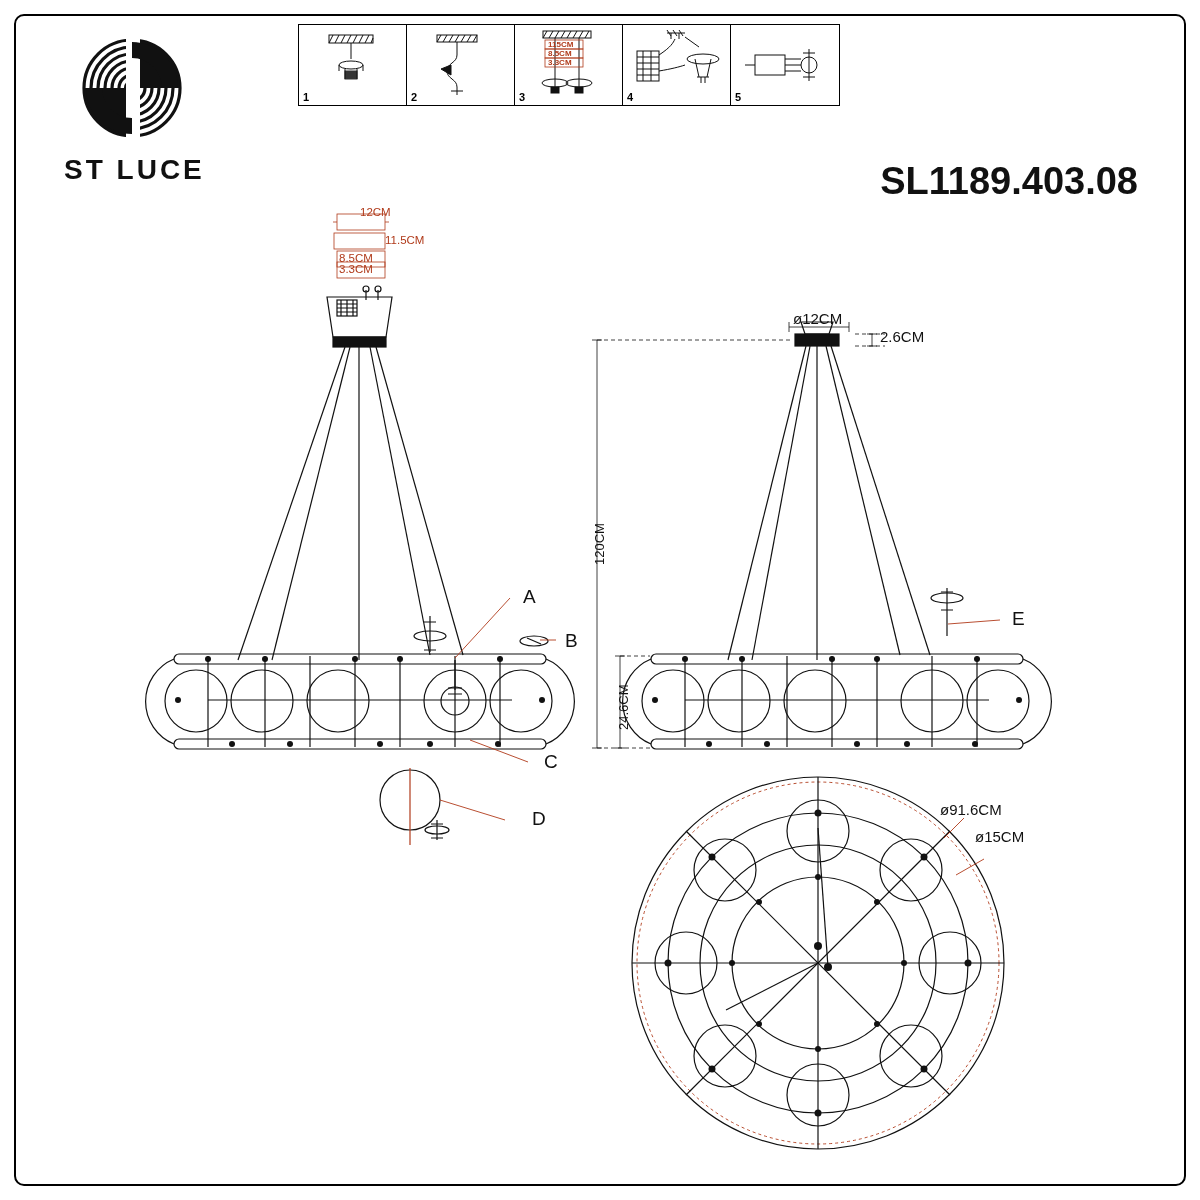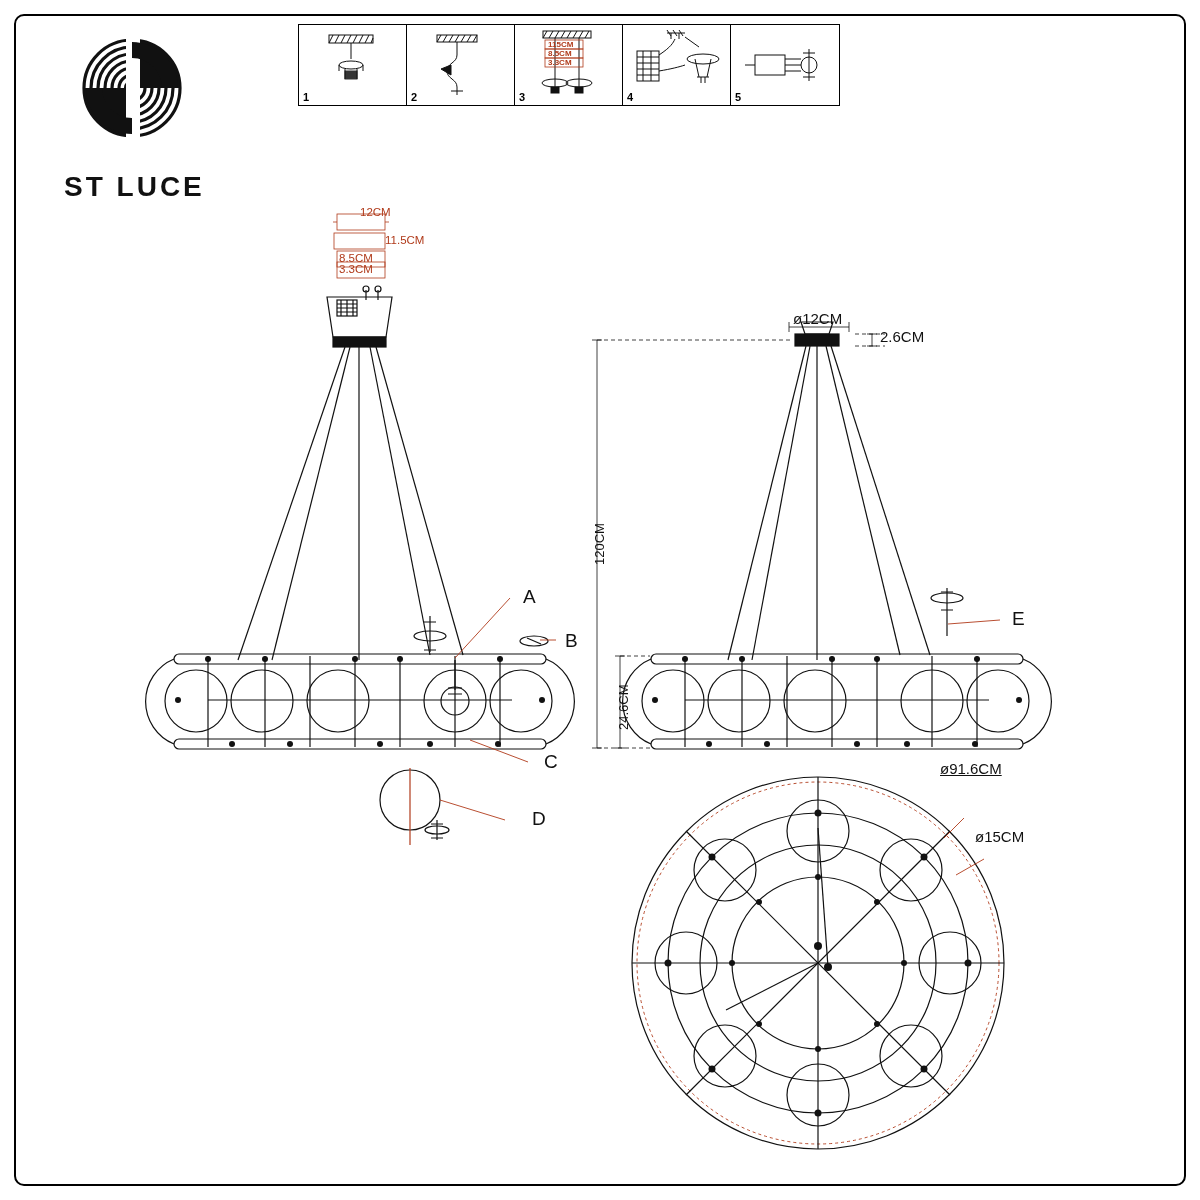--- a/index.html
+++ b/index.html
@@ -44,21 +44,20 @@
   }
   .brand-name {
     position: absolute;
     left: 2px;
     top: 118px;
     font-size: 28px;
     font-weight: bold;
     letter-spacing: 3px;
     color: #111;
     font-family: "Liberation Sans", sans-serif;
-    margin-top: 17px;
   }
   
   .steps {
     position: absolute;
     left: 298px;
     top: 24px;
     height: 80px;
     display: flex;
     border: 1.5px solid #000;
     background: #fff;
@@ -241,20 +240,21 @@
           <path d="M54 34 L70 34 M54 46 L70 46 M54 40 L70 40"></path>
           <circle cx="78" cy="40" r="8"></circle>
           <path d="M78 24 L78 56"></path>
           <path d="M72 28 L84 28 M72 52 L84 52"></path>
         </g>
       </svg>
       <span class="num">5</span>
     </div>
   </div>
 
+  <div class="model-title">SL1189.403.08</div>
 
   <svg class="layer" viewBox="0 0 1200 1200">
     <g stroke="#111" fill="none" stroke-width="1.2">
 
       <g>
 
         <path d="M327 297 L392 297 L386 337 L333 337 Z"></path>
         <rect x="337" y="300" width="20" height="16" fill="none"></rect>
         <path d="M337 304 L357 304 M337 308 L357 308 M337 312 L357 312"></path>
         <path d="M341 300 L341 316 M347 300 L347 316 M353 300 L353 316"></path>
@@ -475,16 +475,16 @@
   <div class="lbl-big" style="left:565px; top:630px;">B</div>
   <div class="lbl-big" style="left:544px; top:751px;">C</div>
   <div class="lbl-big" style="left:532px; top:808px;">D</div>
   <div class="lbl-big" style="left:1012px; top:608px;">E</div>
 
   <div class="lbl" style="left:793px; top:310px;">ø12CM</div>
   <div class="lbl" style="left:880px; top:328px;">2.6CM</div>
   <div class="lbl-vert" style="left:592px; top:565px;">120CM</div>
   <div class="lbl-vert" style="left:616px; top:730px;">24.6CM</div>
 
-  <div class="lbl" style="left:940px; top:760px;text-decoration:underline;">ø91.6CM</div>
+  <div class="lbl" style="left:940px; top:801px;">ø91.6CM</div>
   <div class="lbl" style="left:975px; top:828px;">ø15CM</div>
 
 </div>
 
 </body></html>

